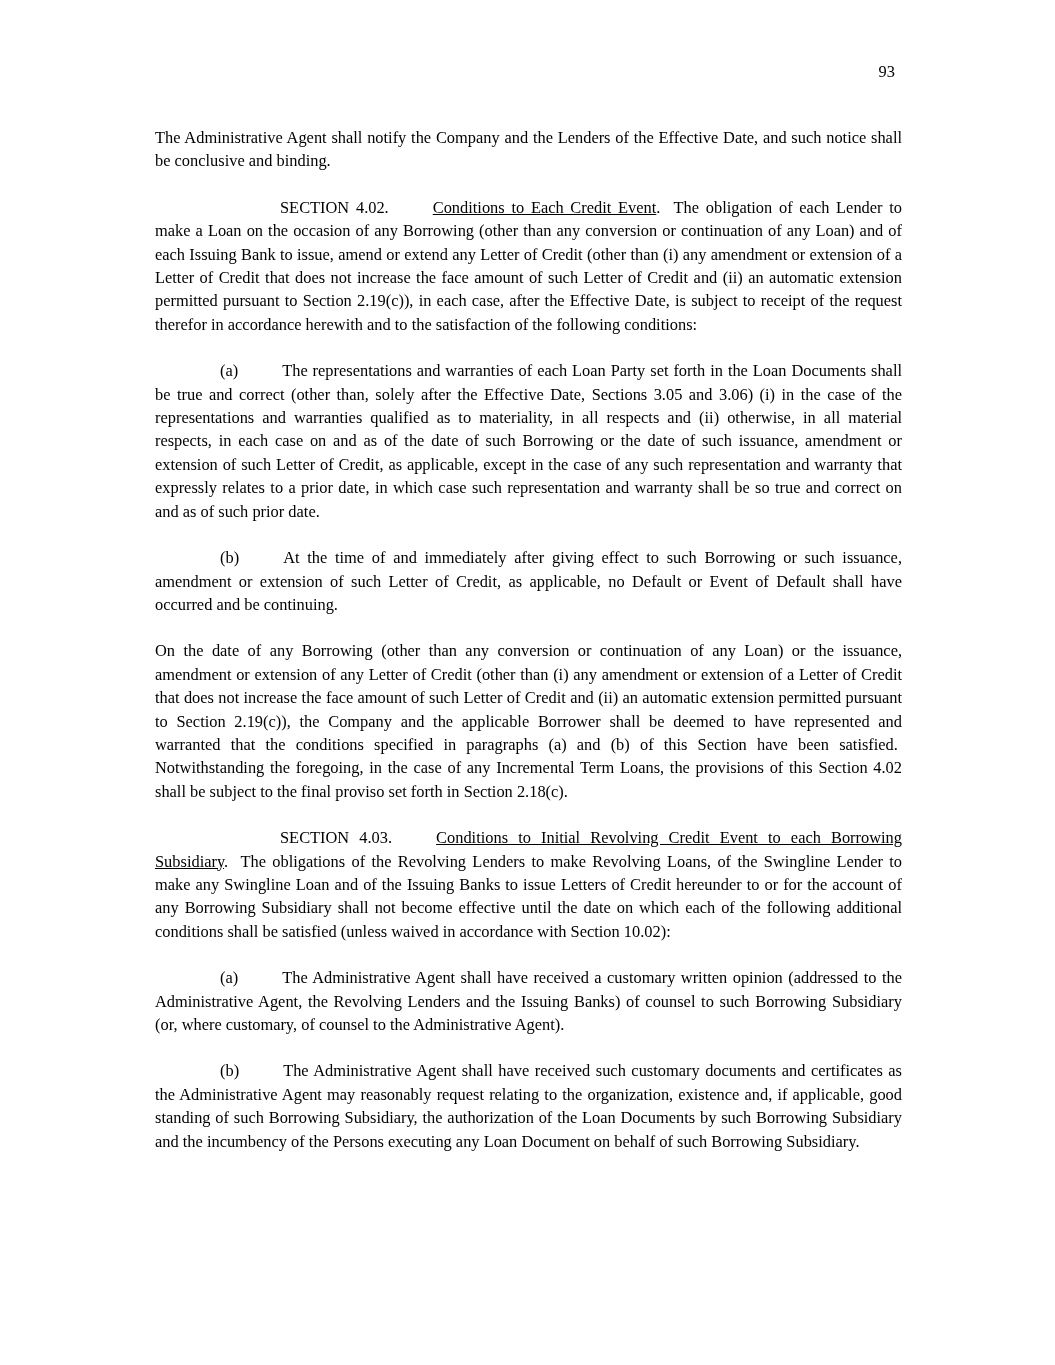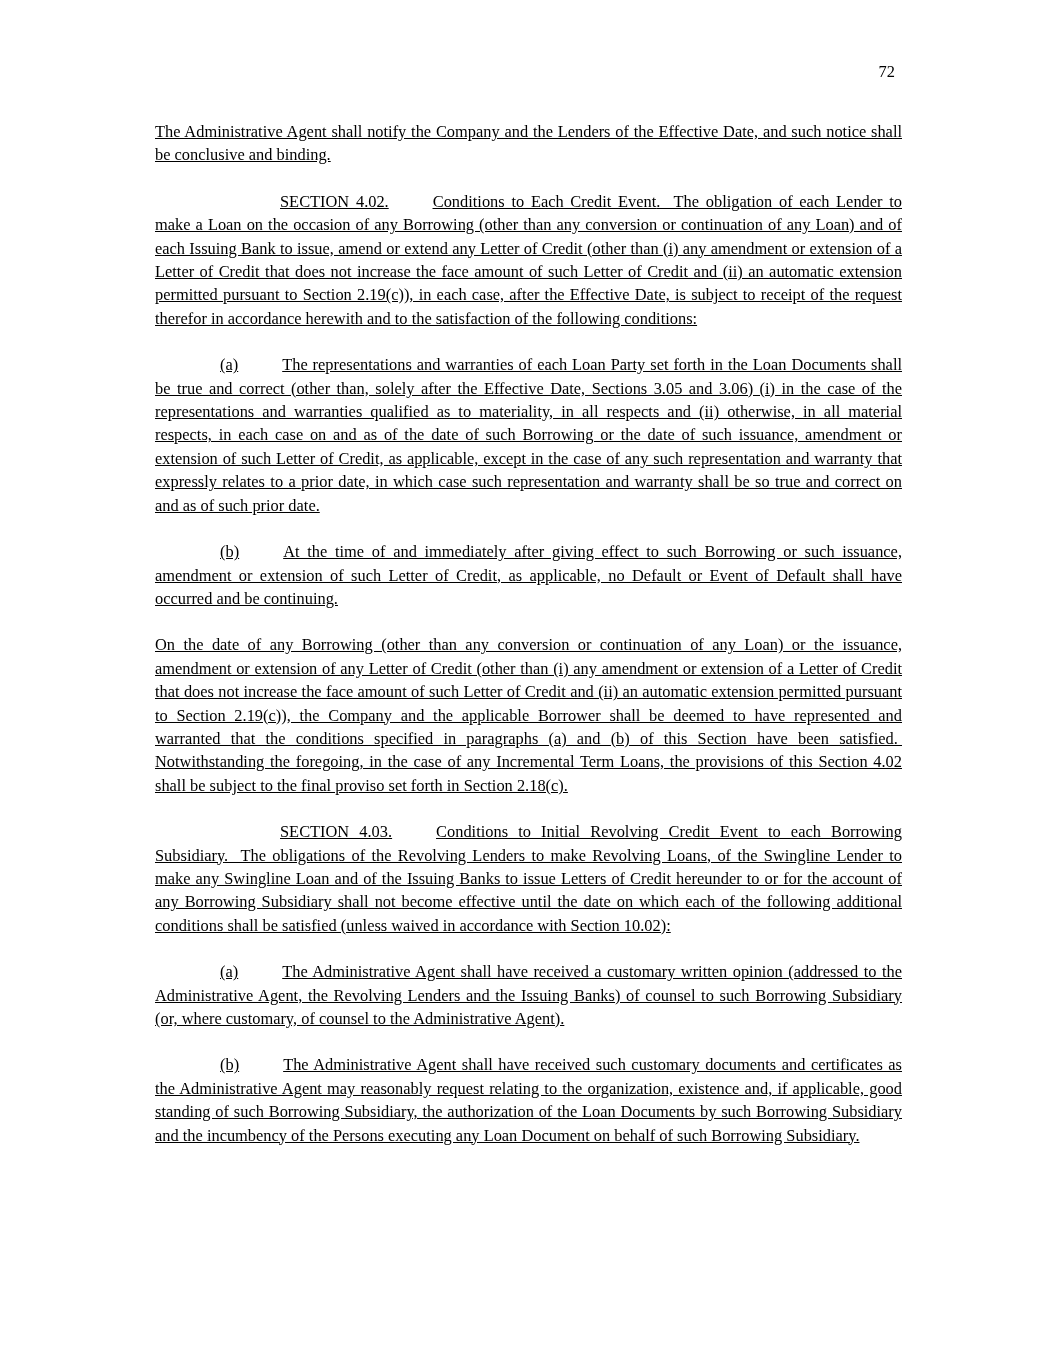--- a/index.html
+++ b/index.html
@@ -19,24 +19,23 @@
     overflow: hidden;
   }
   .page-number {
     position: absolute;
     top: 60px;
     right: 160px;
   }
   .doc {
     position: absolute;
     left: 155px;
-    top: 120px;
+    top: 126px;
     width: 747px;
     text-align: justify;
-    text-decoration: underline;
   }
   p.para {
     margin: 0 0 23px 0;
     padding: 0;
   }
   p.section {
     text-indent: 125px;
   }
   p.indent {
     text-indent: 65px;
@@ -46,21 +45,21 @@
     width: 44px;
   }
   .u {
     text-decoration: underline;
   }
 </style>
 </head>
 <body>
 
 <div class="page">
-  <span class="page-number">72</span>
+  <span class="page-number">93</span>
   <div class="doc">
       <p class="para body"><span>The Administrative Agent shall notify the Company and the Lenders of the Effective Date, and such notice shall be conclusive and binding.</span></p>
       <p class="para section"><span>SECTION 4.02.</span><span class="tab"></span><span class="u">Conditions to Each Credit Event</span><span>.&nbsp; The obligation of each Lender to make a Loan on the occasion of any Borrowing (other than any conversion or continuation of any Loan) and of each Issuing Bank to issue, amend or extend any Letter of Credit (other than (i) any amendment or extension of a Letter of Credit that does not increase the face amount of such Letter of Credit and (ii) an automatic extension permitted pursuant to Section 2.19(c)), in each case, after the Effective Date, is subject to receipt of the request therefor in accordance herewith and to the satisfaction of the following conditions:</span></p>
       <p class="para indent"><span>(a)</span><span class="tab"></span><span>The representations and warranties of each Loan Party set forth in the Loan Documents shall be true and correct (other than, solely after the Effective Date, Sections 3.05 and 3.06) (i)&nbsp;in the case of the representations and warranties qualified as to materiality, in all respects and (ii) otherwise, in all material respects, in each case on and as of the date of such Borrowing or the date of such issuance, amendment or extension of such Letter of Credit, as applicable, except in the case of any such representation and warranty that expressly relates to a prior date, in which case such representation and warranty shall be so true and correct on and as of such prior date.</span></p>
       <p class="para indent"><span>(b)</span><span class="tab"></span><span>At the time of and immediately after giving effect to such Borrowing or such issuance, amendment or extension of such Letter of Credit, as applicable, no Default or Event of Default shall have occurred and be continuing.</span></p>
       <p class="para body"><span>On the date of any Borrowing (other than any conversion or continuation of any Loan) or the issuance, amendment or extension of any Letter of Credit (other than (i)&nbsp;any amendment or extension of a Letter of Credit that does not increase the face amount of such Letter of Credit and (ii)&nbsp;an automatic extension permitted pursuant to Section 2.19(c)), the Company and the applicable Borrower shall be deemed to have represented and warranted that the conditions specified in paragraphs (a) and (b) of this Section have been satisfied.&nbsp; Notwithstanding the foregoing, in the case of any Incremental Term Loans, the provisions of this Section 4.02 shall be subject to the final proviso set forth in Section 2.18(c).</span></p>
       <p class="para section"><span>SECTION 4.03.</span><span class="tab"></span><span class="u">Conditions to Initial Revolving Credit Event to each Borrowing Subsidiary</span><span>.&nbsp; The obligations of the Revolving Lenders to make Revolving Loans, of the Swingline Lender to make any Swingline Loan and of the Issuing Banks to issue Letters of Credit hereunder to or for the account of any Borrowing Subsidiary shall not become effective until the date on which each of the following additional conditions shall be satisfied (unless waived in accordance with Section 10.02):</span></p>
       <p class="para indent"><span>(a)</span><span class="tab"></span><span>The Administrative Agent shall have received a customary written opinion (addressed to the Administrative Agent, the Revolving Lenders and the Issuing Banks) of counsel to such Borrowing Subsidiary (or, where customary, of counsel to the Administrative Agent).</span></p>
       <p class="para indent"><span>(b)</span><span class="tab"></span><span>The Administrative Agent shall have received such customary documents and certificates as the Administrative Agent may reasonably request relating to the organization, existence and, if applicable, good standing of such Borrowing Subsidiary, the authorization of the Loan Documents by such Borrowing Subsidiary and the incumbency of the Persons executing any Loan Document on behalf of such Borrowing Subsidiary.</span></p>
     </div>

